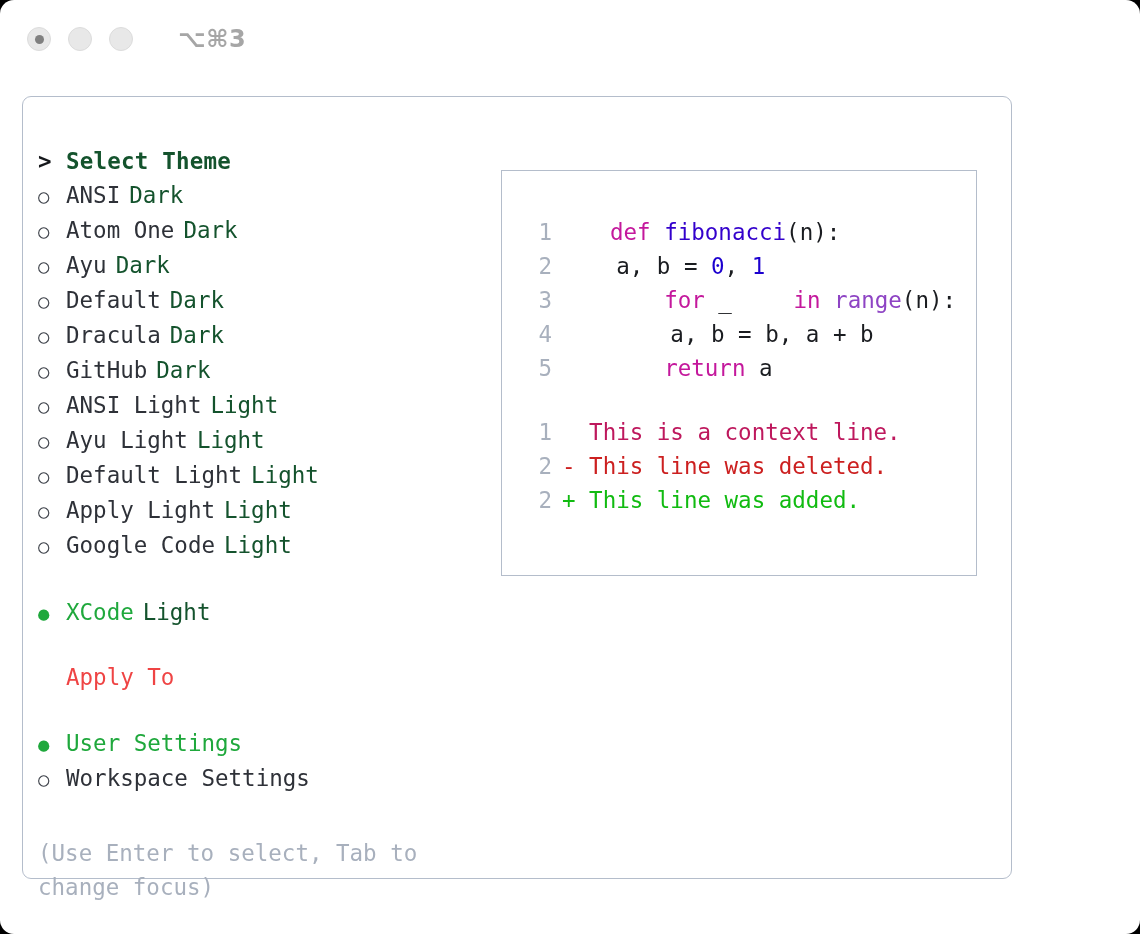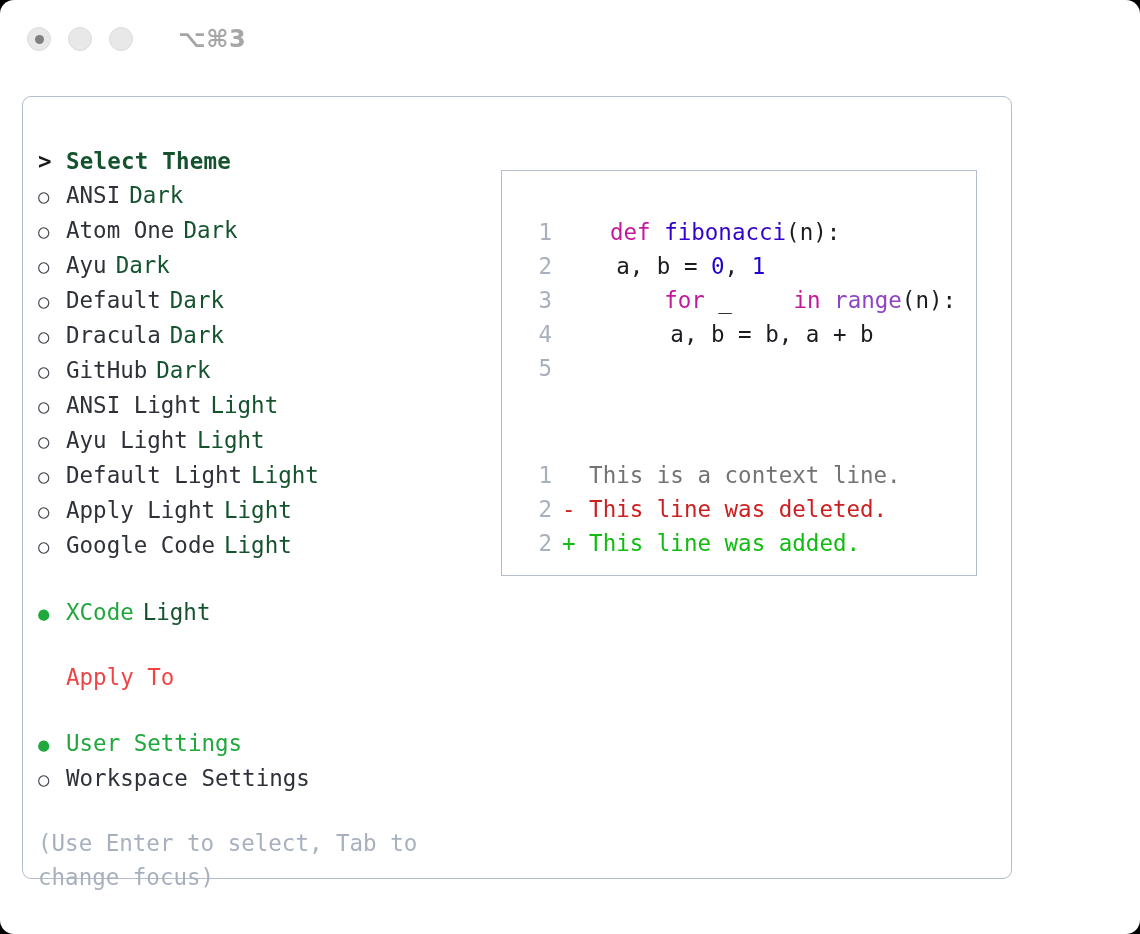--- a/index.html
+++ b/index.html
@@ -137,21 +137,21 @@
     margin-left: 9px;
   }
   .section-head {
     font-weight: normal;
     color: #ef4444;
   }
 
   .spacer-sm { height: 30px; }
 
   .hint {
-    margin-top: 30px;
+    margin-top: 40px;
     color: #a8b0bd;
     font-size: 22.5px;
     line-height: 34px;
     width: 400px;
   }
 
   
   .right-col {
     position: absolute;
     left: 478px;
@@ -193,21 +193,21 @@
   }
   .code-text { white-space: pre; }
 
   .tok-kw   { color: #c4189c; margin-left: 48px; }
   .tok-fn   { color: #3300cc; }
   .tok-num  { color: #1c00cf; }
   .tok-bi   { color: #8e44c4; }
   .tok-plain{ color: #1a1c20; }
 
   .diff-gap { height: 30px; }
-  .diff-context { color: #737373; margin-top: 43px; }
+  .diff-context { color: #be185d; }
   .diff-del     { color: #cc2020; }
   .diff-add     { color: #11bb11; }
 </style>
 </head>
 <body>
 
 <div id="app-window">
 
   <div class="titlebar">
     <div class="traffic-lights">
@@ -260,21 +260,21 @@
         <div class="hint">(Use Enter to select, Tab to change focus)</div>
       </div>
 
       <div class="right-col">
         <div class="preview-box">
           <div id="code-block">
               <div class="code-line"><span class="lineno">1</span><span class="code-text"><span class="tok-kw">def </span><span class="tok-fn">fibonacci</span><span class="tok-plain">(n):</span></span></div>
               <div class="code-line"><span class="lineno">2</span><span class="code-text"><span class="tok-plain">    a, b = </span><span class="tok-num">0</span><span class="tok-plain">, </span><span class="tok-num">1</span></span></div>
               <div class="code-line"><span class="lineno">3</span><span class="code-text"><span class="tok-plain">    </span><span class="tok-kw">for</span><span class="tok-plain"> _ </span><span class="tok-kw">in</span><span class="tok-plain"> </span><span class="tok-bi">range</span><span class="tok-plain">(n):</span></span></div>
               <div class="code-line"><span class="lineno">4</span><span class="code-text"><span class="tok-plain">        a, b = b, a + b</span></span></div>
-              <div class="code-line"><span class="lineno">5</span></div>
+              <div class="code-line"><span class="lineno">5</span><span class="code-text"><span class="tok-plain">    </span><span class="tok-kw">return</span><span class="tok-plain"> a</span></span></div>
             </div>
           <div class="diff-gap"></div>
           <div id="diff-block">
               <div class="code-line"><span class="lineno">1</span><span class="code-text diff-context"> </span><span class="code-text diff-context"> This is a context line.</span></div>
               <div class="code-line"><span class="lineno">2</span><span class="code-text diff-del">-</span><span class="code-text diff-del"> This line was deleted.</span></div>
               <div class="code-line"><span class="lineno">2</span><span class="code-text diff-add">+</span><span class="code-text diff-add"> This line was added.</span></div>
             </div>
         </div>
       </div>
 

